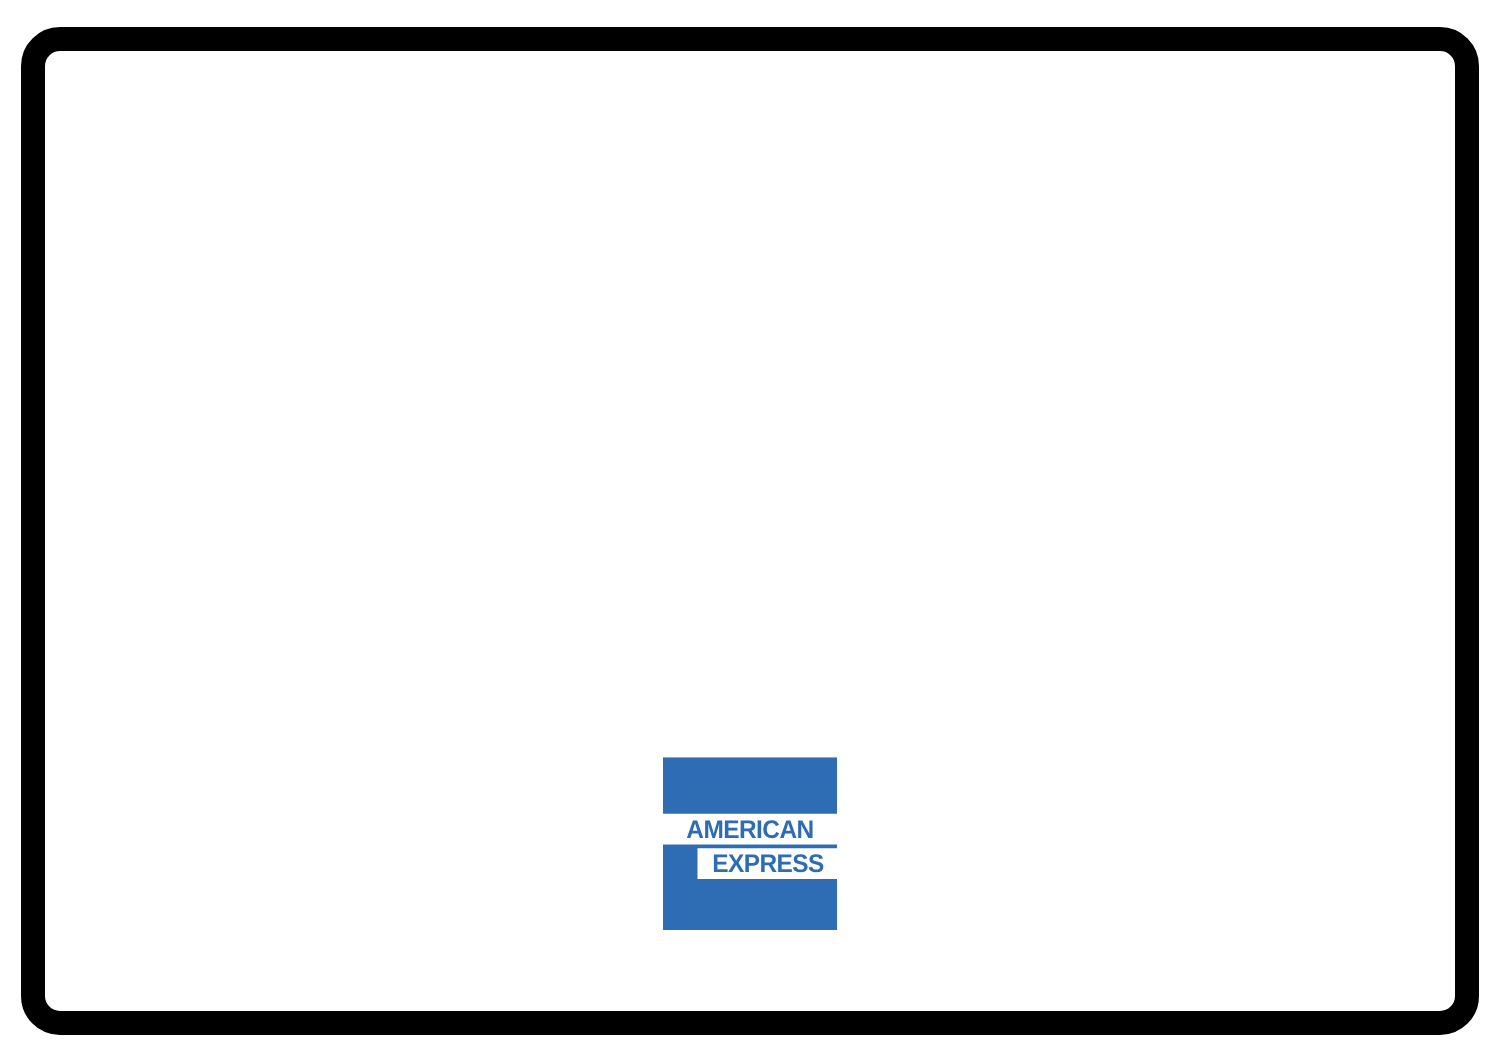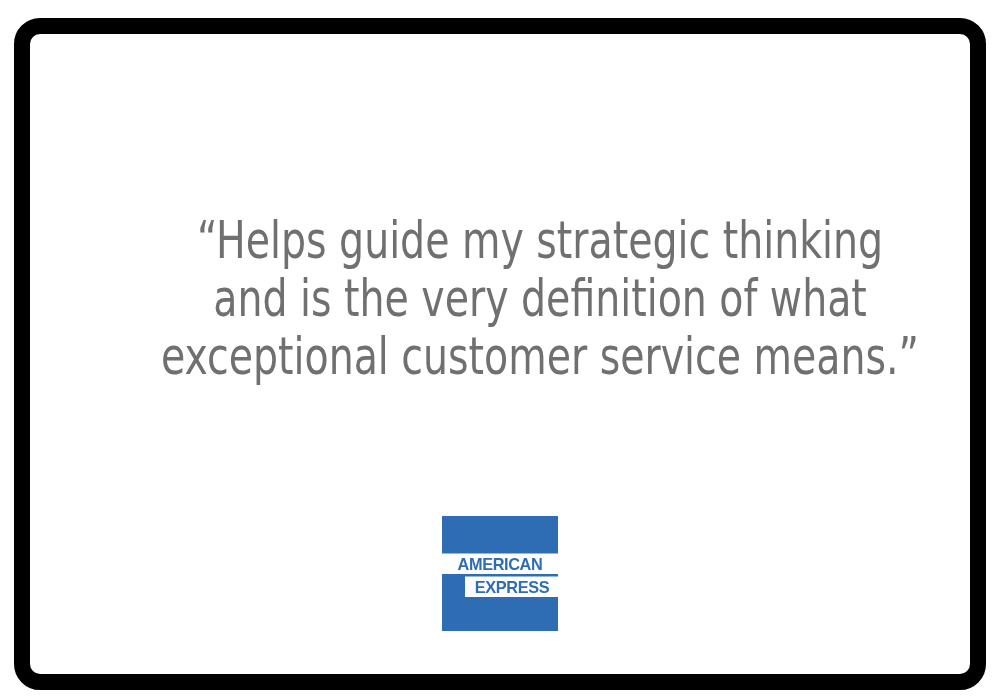--- a/index.html
+++ b/index.html
@@ -53,43 +53,38 @@
     letter-spacing: 0px;
     white-space: nowrap;
     transform: scaleX(0.86);
     transform-origin: center center;
   }
 
   
   #amex-logo {
     position: absolute;
     left: 442px;
-    top: 516px;
+    top: 505px;
     width: 116px;
     height: 115px;
     background: #8b5cf6;
   }
   #amex-logo .amex-svg {
     display: block;
     width: 116px;
     height: 115px;
   }
 </style>
 </head>
 <body>
 
 <div id="slide">
 
   <div id="slide-frame"></div>
 
-  <blockquote id="quote-block">
-    <span class="quote-line">“Helps guide my strategic thinking</span>
-    <span class="quote-line">and is the very definition of what</span>
-    <span class="quote-line">exceptional customer service means.”</span>
-  </blockquote>
 
   <div id="amex-logo">
     <svg class="amex-svg" viewBox="0 0 116 115" xmlns="http://www.w3.org/2000/svg">
       <rect x="0" y="0" width="116" height="115" fill="#2E6DB4"></rect>
 
       <rect x="-2" y="37.5" width="118" height="20.5" fill="#FFFFFF"></rect>
 
       <rect x="23" y="60.5" width="95" height="20.5" fill="#FFFFFF"></rect>
       <text x="58" y="53.6" fill="#2E6DB4" text-anchor="middle" font-family="'Liberation Sans', sans-serif" font-size="17" font-weight="bold" letter-spacing="-0.4" transform="translate(58,0) scale(0.96,1) translate(-58,0)">AMERICAN</text>
       <text x="70" y="76.6" fill="#2E6DB4" text-anchor="middle" font-family="'Liberation Sans', sans-serif" font-size="17" font-weight="bold" letter-spacing="-0.4" transform="translate(70,0) scale(0.96,1) translate(-70,0)">EXPRESS</text>

